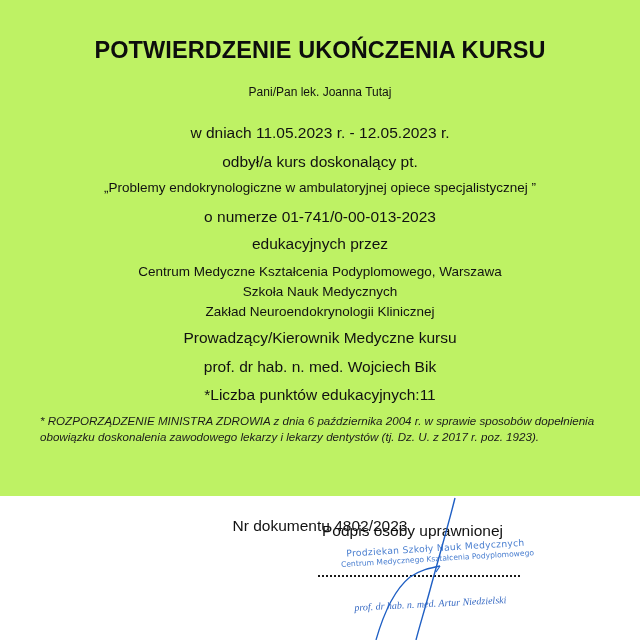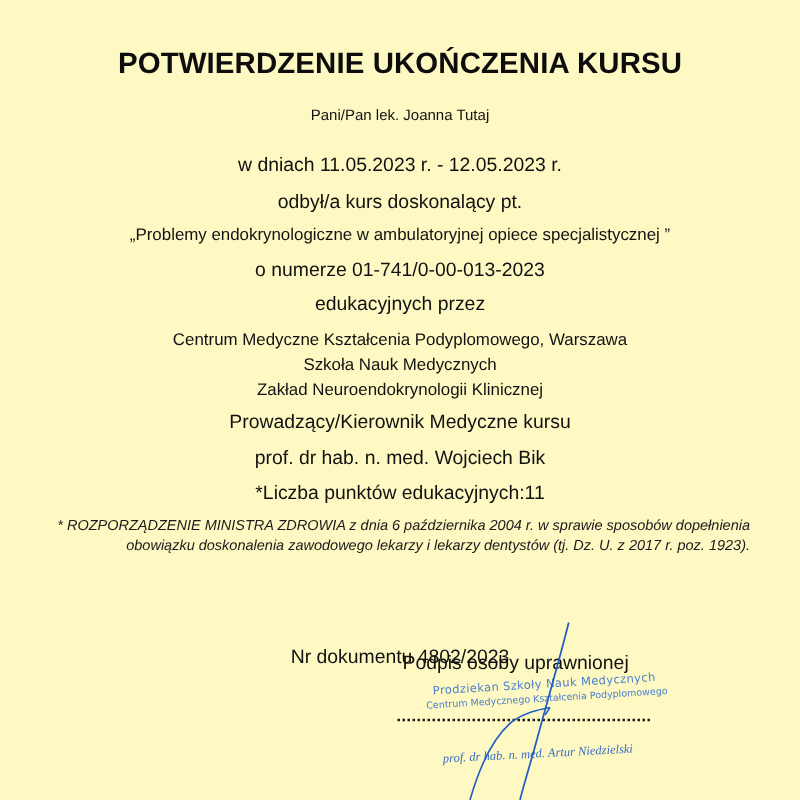--- a/index.html
+++ b/index.html
@@ -6,22 +6,22 @@
       margin: 0;
       padding: 0;
       width: 640px;
       height: 640px;
       background: #ffffff;
       overflow: hidden;
     }
     .page {
       position: relative;
       width: 640px;
-      height: 640px;
-      background: #fef9c3;
+      height: 496px;
+      background: #bef264;
       font-family: "Liberation Sans", "DejaVu Sans", sans-serif;
       color: #111111;
     }
     .line {
       position: absolute;
       left: 0;
       width: 640px;
       text-align: center;
       white-space: nowrap;
     }
@@ -42,21 +42,21 @@
     .org2 { top: 284px; font-size: 13.5px; }
     .org3 { top: 304px; font-size: 13.5px; }
     .lead-label { top: 329px; font-size: 15.5px; }
     .lead-name  { top: 358px; font-size: 15.5px; }
     .points     { top: 386px; font-size: 15.5px; }
     .footnote {
       position: absolute;
       left: 40px;
       width: 560px;
       top: 413px;
-      text-align: right;
+      text-align: left;
       font-size: 11.6px;
       font-style: italic;
       line-height: 16px;
       color: #1a1a1a;
     }
     .docnum { top: 496px; font-size: 15.5px; margin-top: 21px; }
     .sign-label {
       position: absolute;
       left: 322px;
       top: 522px;

